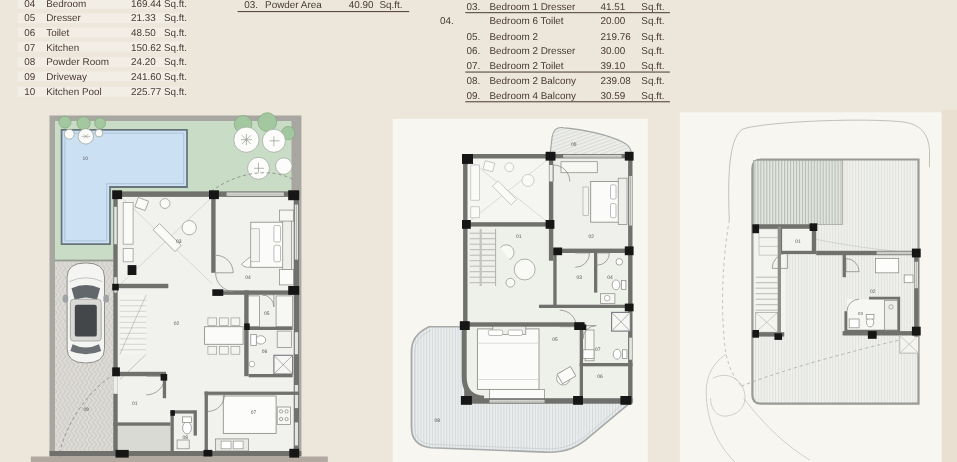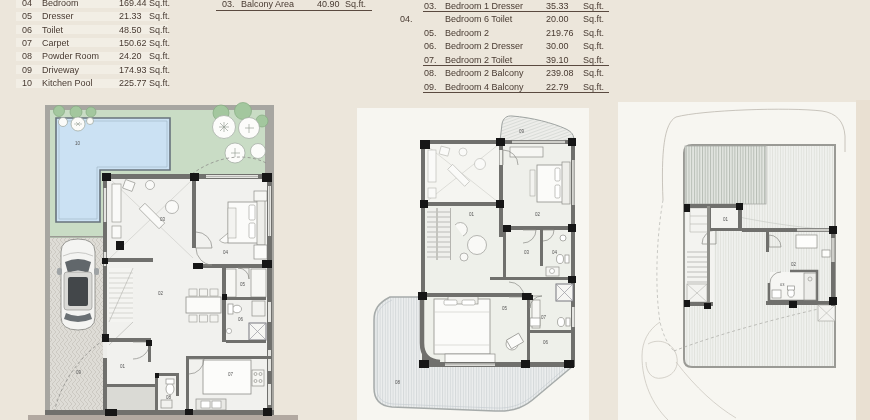--- a/index.html
+++ b/index.html
@@ -28,50 +28,50 @@
     <span style="left:149px;top:-2px">Sq.ft.</span>
   <span style="left:22px;top:11px">05</span>
     <span style="left:42px;top:11px">Dresser</span>
     <span style="left:119px;top:11px">21.33</span>
     <span style="left:149px;top:11px">Sq.ft.</span>
   <span style="left:22px;top:25px">06</span>
     <span style="left:42px;top:25px">Toilet</span>
     <span style="left:119px;top:25px">48.50</span>
     <span style="left:149px;top:25px">Sq.ft.</span>
   <span style="left:22px;top:38px">07</span>
-    <span style="left:42px;top:38px">Carpet</span>
+    <span style="left:42px;top:38px">Kitchen</span>
     <span style="left:119px;top:38px">150.62</span>
     <span style="left:149px;top:38px">Sq.ft.</span>
   <span style="left:22px;top:51px">08</span>
     <span style="left:42px;top:51px">Powder Room</span>
     <span style="left:119px;top:51px">24.20</span>
     <span style="left:149px;top:51px">Sq.ft.</span>
   <span style="left:22px;top:65px">09</span>
     <span style="left:42px;top:65px">Driveway</span>
-    <span style="left:119px;top:65px">174.93</span>
+    <span style="left:119px;top:65px">241.60</span>
     <span style="left:149px;top:65px">Sq.ft.</span>
   <span style="left:22px;top:78px">10</span>
     <span style="left:42px;top:78px">Kitchen Pool</span>
     <span style="left:119px;top:78px">225.77</span>
     <span style="left:149px;top:78px">Sq.ft.</span>
 </div>
 
 <div class="lst">
   <span style="left:222px;top:-1px">03.</span>
-    <span style="left:241px;top:-1px">Balcony Area</span>
+    <span style="left:241px;top:-1px">Powder Area</span>
     <span style="left:317px;top:-1px">40.90</span>
     <span style="left:345px;top:-1px">Sq.ft.</span>
 </div>
 
 <div style="position:absolute;left:216px;top:10px;width:156px;height:1px;background:#5a4a40;"></div>
 
 <div class="lst">
   <span style="left:424px;top:1px">03.</span>
     <span style="left:445px;top:1px">Bedroom 1 Dresser</span>
-    <span style="left:546px;top:1px">35.33</span>
+    <span style="left:546px;top:1px">41.51</span>
     <span style="left:583px;top:1px">Sq.ft.</span>
   <span style="left:400px;top:14px">04.</span>
     <span style="left:445px;top:14px">Bedroom 6 Toilet</span>
     <span style="left:546px;top:14px">20.00</span>
     <span style="left:583px;top:14px">Sq.ft.</span>
   <span style="left:424px;top:28px">05.</span>
     <span style="left:445px;top:28px">Bedroom 2</span>
     <span style="left:546px;top:28px">219.76</span>
     <span style="left:583px;top:28px">Sq.ft.</span>
   <span style="left:424px;top:41px">06.</span>
@@ -81,21 +81,21 @@
   <span style="left:424px;top:55px">07.</span>
     <span style="left:445px;top:55px">Bedroom 2 Toilet</span>
     <span style="left:546px;top:55px">39.10</span>
     <span style="left:583px;top:55px">Sq.ft.</span>
   <span style="left:424px;top:68px">08.</span>
     <span style="left:445px;top:68px">Bedroom 2 Balcony</span>
     <span style="left:546px;top:68px">239.08</span>
     <span style="left:583px;top:68px">Sq.ft.</span>
   <span style="left:424px;top:82px">09.</span>
     <span style="left:445px;top:82px">Bedroom 4 Balcony</span>
-    <span style="left:546px;top:82px">22.79</span>
+    <span style="left:546px;top:82px">30.59</span>
     <span style="left:583px;top:82px">Sq.ft.</span>
 </div>
 
 <div style="position:absolute;left:423px;top:11px;width:186px;height:1px;background:#5a4a40;"></div>
 
 <div style="position:absolute;left:423px;top:65px;width:186px;height:1px;background:#5a4a40;"></div>
 
 <div style="position:absolute;left:423px;top:92px;width:186px;height:1px;background:#5a4a40;"></div>
 
 <svg id="plan" width="870" height="420" viewBox="0 0 870 420" style="position:absolute;left:0;top:0" xmlns="http://www.w3.org/2000/svg">

